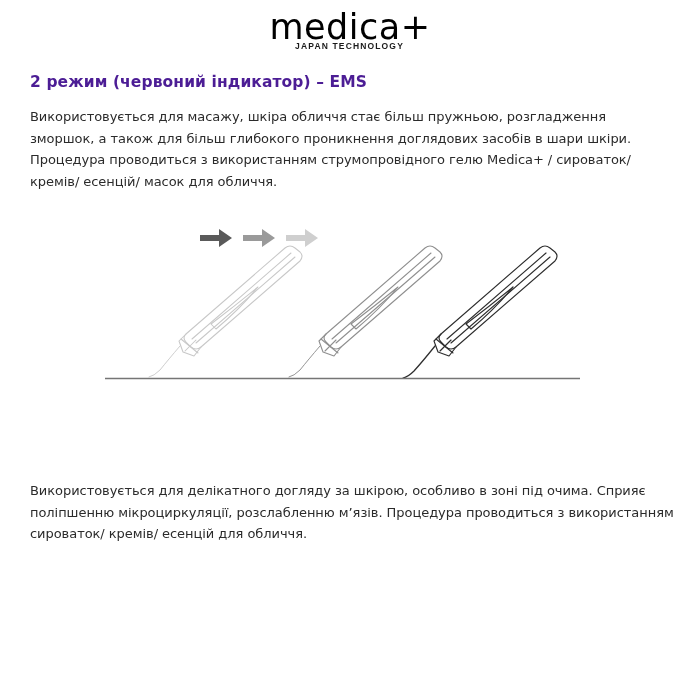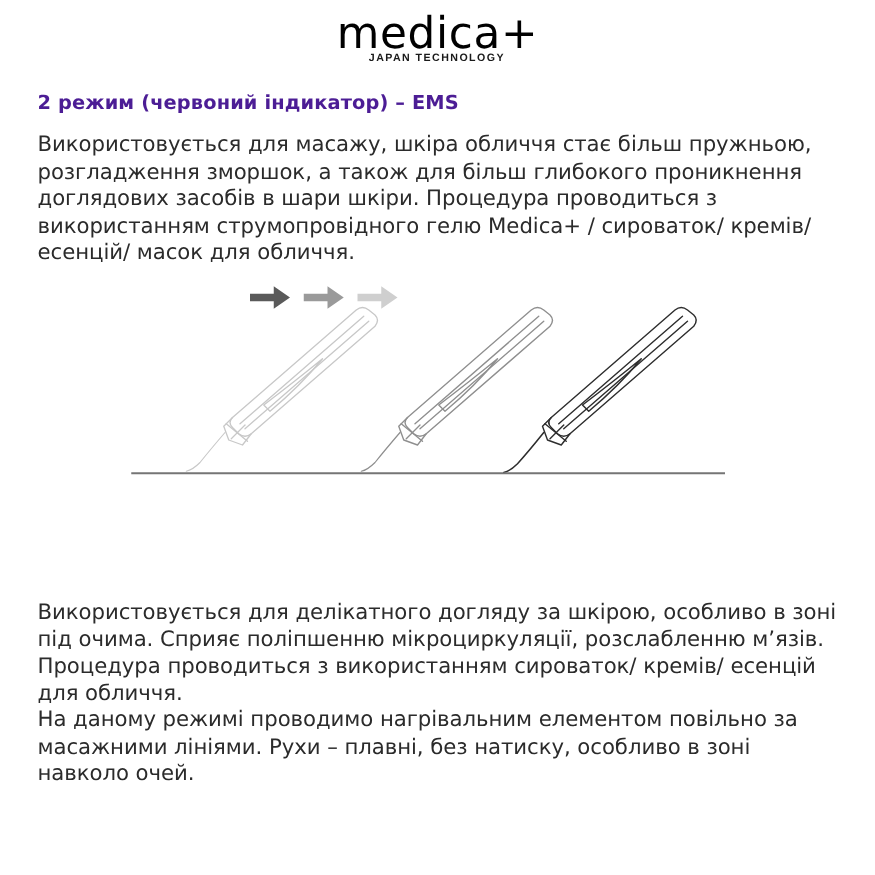--- a/index.html
+++ b/index.html
@@ -66,21 +66,21 @@
     font-weight: bold;
     color: #4c1d95;
     letter-spacing: 0.1px;
     white-space: nowrap;
   }
   .body-text {
     position: absolute;
     left: 30px;
     width: 644px;
     font-family: "DejaVu Sans", sans-serif;
-    font-size: 17px;
+    font-size: 13px;
     line-height: 21.5px;
     color: #2b2b2b;
     letter-spacing: -0.05px;
   }
   .body-text p {
     margin: 0;
   }
 
   #heading-1 { top: 73px; }
   #para-1    { top: 106px; }
@@ -168,16 +168,15 @@
         <path d="M435 126 Q423 141 414 151 Q408 157 403 158" stroke-width="1.25"></path>
       </g>
 
       <line x1="105" y1="158.5" x2="580" y2="158.5" stroke="#757575" stroke-width="1.6"></line>
     </svg>
   </div>
 
 
   <div class="body-text" id="para-2">
     <p>Використовується для делікатного догляду за шкірою, особливо в зоні під очима. Сприяє поліпшенню мікроциркуляції, розслабленню м’язів. Процедура проводиться з використанням сироваток/ кремів/ есенцій для обличчя.</p>
-    <p>На даному режимі проводимо нагрівальним елементом повільно за масажними лініями. Рухи – плавні, без натиску, особливо в зоні навколо очей.</p>
   </div>
 
 </div>
 
 </body></html>

